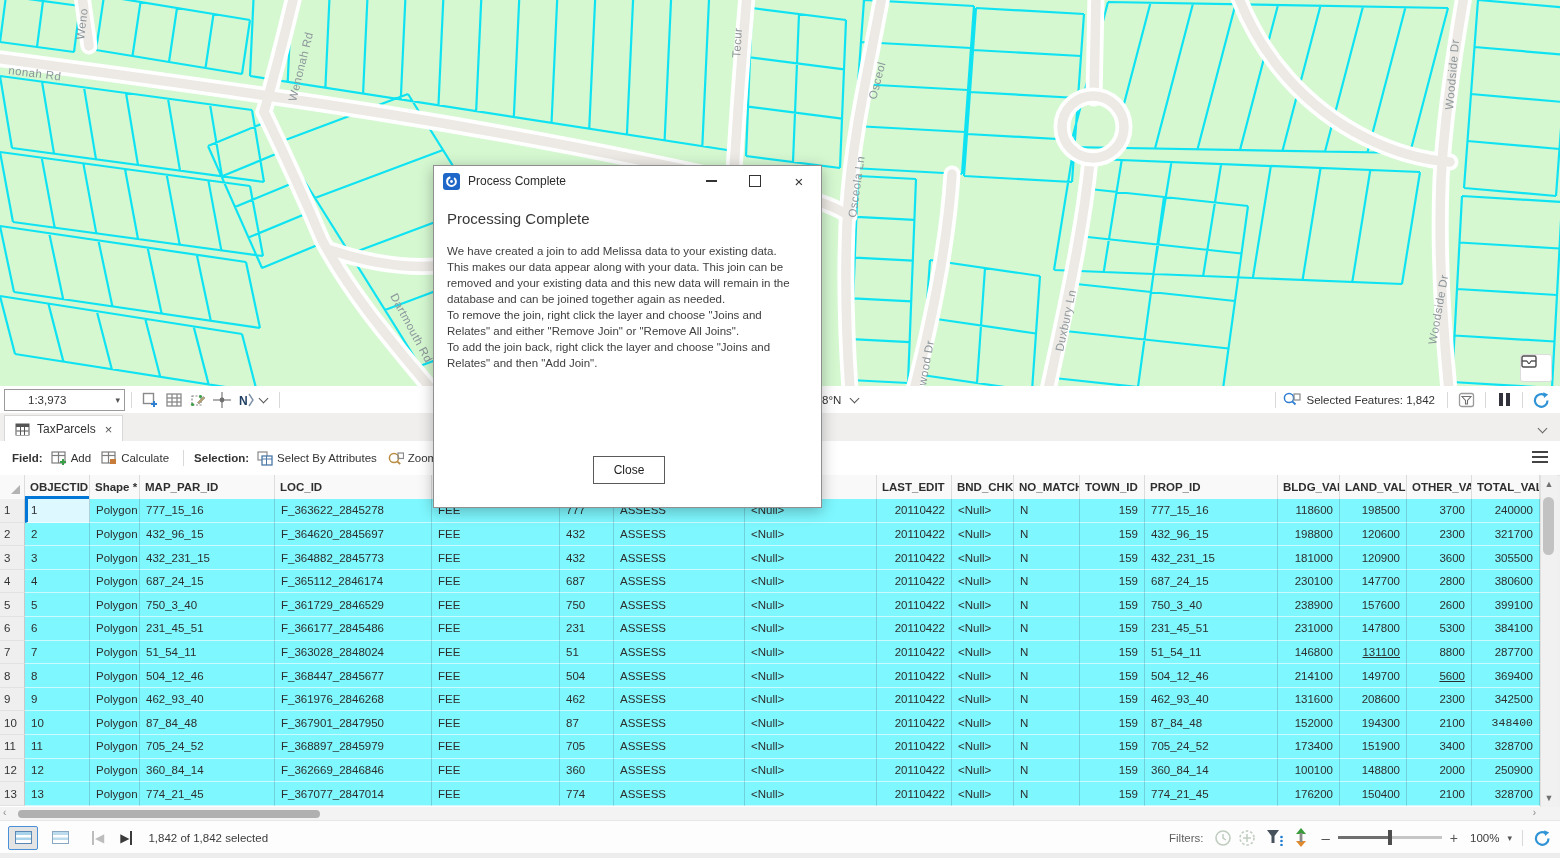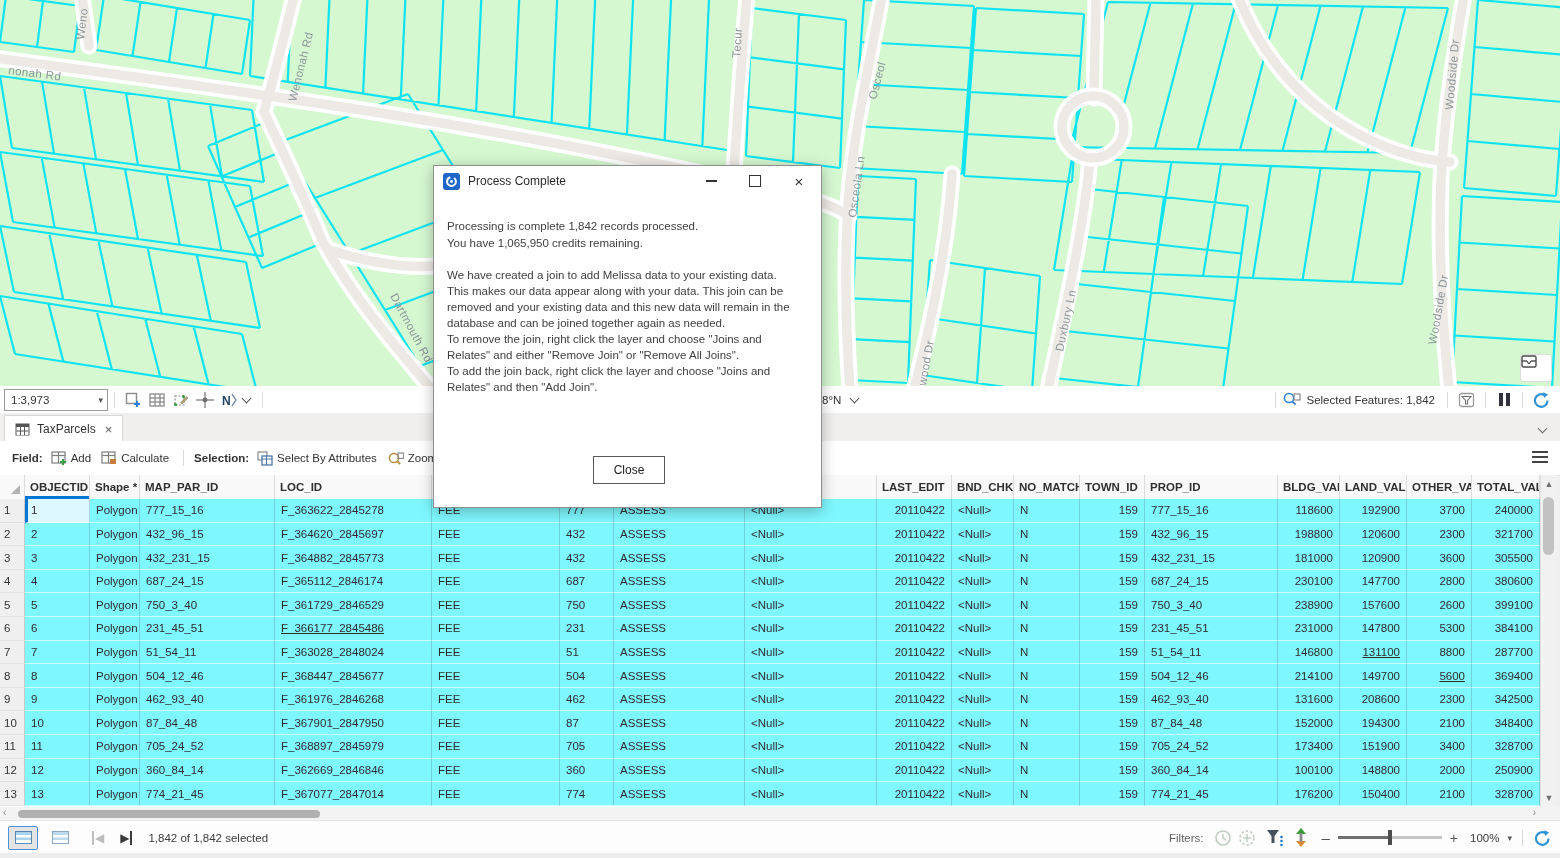--- a/index.html
+++ b/index.html
@@ -9,21 +9,21 @@
   
   #map{position:absolute;left:0;top:0;width:1560px;height:386px;background:#d5f8d1;overflow:hidden;}
   #map svg{position:absolute;left:0;top:0;}
   .road-label{fill:#8d969b;font-size:11.5px;letter-spacing:.4px;}
   #map-corner-btn{position:absolute;right:8px;bottom:4px;width:30px;height:26px;background:#fff;
        border:1px solid #dcdcdc;border-radius:3px;display:flex;align-items:center;justify-content:center;}
   
   #map-bar{position:absolute;left:0;top:386px;width:1560px;height:27px;background:#fff;
        border-bottom:1px solid #e2e2e2;display:flex;align-items:center;font-size:11.5px;color:#323232;}
   #scale-box{width:92px;height:20px;border:1px solid #9a9a9a;background:#fff;margin-left:4px;
-       display:flex;align-items:center;justify-content:space-between;padding:0 4px 0 6px;}
+       display:flex;align-items:center;justify-content:space-between;padding:0 4px 0 23px;}
   .vsep{width:1px;height:16px;background:#d9d9d9;margin:0 6px;}
   .mb-icon{width:18px;height:18px;margin:0 3px;display:flex;align-items:center;justify-content:center;}
   .chev{width:6px;height:6px;border-right:1.5px solid #555;border-bottom:1.5px solid #555;
        transform:rotate(45deg);margin:0 6px 3px 2px;}
   #coord{position:absolute;left:822px;top:0;height:27px;display:flex;align-items:center;font-size:11.5px;color:#333;}
   #map-bar-right{position:absolute;right:6px;top:0;height:27px;display:flex;align-items:center;}
   .pausebar{width:4px;height:13px;background:#32323c;margin:0 1.5px;}
   
   #tab-bar{position:absolute;left:0;top:413px;width:1560px;height:28px;background:#f0efee;
        border-bottom:1px solid #e5e5e5;}
@@ -321,21 +321,21 @@
         <div class="tcell" style="width: 128px;">FEE</div>
         <div class="tcell" style="width: 54px;">777</div>
         <div class="tcell" style="width: 131px;">ASSESS</div>
         <div class="tcell" style="width: 132px;">&lt;Null&gt;</div>
         <div class="tcell r" style="width: 75px;">20110422</div>
         <div class="tcell" style="width: 62px;">&lt;Null&gt;</div>
         <div class="tcell" style="width: 66px;">N</div>
         <div class="tcell r" style="width: 65px;">159</div>
         <div class="tcell" style="width: 133px;">777_15_16</div>
         <div class="tcell r" style="width: 62px;">118600</div>
-        <div class="tcell r" style="width: 67px;">192900</div>
+        <div class="tcell r" style="width: 67px;">198500</div>
         <div class="tcell r" style="width: 65px;">3700</div>
         <div class="tcell r" style="width: 68px;">240000</div>
       </div>
       <div class="trow">
         <div class="tcell num" style="width: 25px;">2</div>
         <div class="tcell" style="width: 65px;">2</div>
         <div class="tcell" style="width: 50px;">Polygon</div>
         <div class="tcell" style="width: 135px;">432_96_15</div>
         <div class="tcell" style="width: 157px;">F_364620_2845697</div>
         <div class="tcell" style="width: 128px;">FEE</div>
@@ -410,21 +410,21 @@
         <div class="tcell r" style="width: 62px;">238900</div>
         <div class="tcell r" style="width: 67px;">157600</div>
         <div class="tcell r" style="width: 65px;">2600</div>
         <div class="tcell r" style="width: 68px;">399100</div>
       </div>
       <div class="trow">
         <div class="tcell num" style="width: 25px;">6</div>
         <div class="tcell" style="width: 65px;">6</div>
         <div class="tcell" style="width: 50px;">Polygon</div>
         <div class="tcell" style="width: 135px;">231_45_51</div>
-        <div class="tcell" style="width: 157px; text-decoration: underline;">F_366177_2845486</div>
+        <div class="tcell" style="width: 157px;">F_366177_2845486</div>
         <div class="tcell" style="width: 128px;">FEE</div>
         <div class="tcell" style="width: 54px;">231</div>
         <div class="tcell" style="width: 131px;">ASSESS</div>
         <div class="tcell" style="width: 132px;">&lt;Null&gt;</div>
         <div class="tcell r" style="width: 75px;">20110422</div>
         <div class="tcell" style="width: 62px;">&lt;Null&gt;</div>
         <div class="tcell" style="width: 66px;">N</div>
         <div class="tcell r" style="width: 65px;">159</div>
         <div class="tcell" style="width: 133px;">231_45_51</div>
         <div class="tcell r" style="width: 62px;">231000</div>
@@ -503,21 +503,21 @@
         <div class="tcell" style="width: 131px;">ASSESS</div>
         <div class="tcell" style="width: 132px;">&lt;Null&gt;</div>
         <div class="tcell r" style="width: 75px;">20110422</div>
         <div class="tcell" style="width: 62px;">&lt;Null&gt;</div>
         <div class="tcell" style="width: 66px;">N</div>
         <div class="tcell r" style="width: 65px;">159</div>
         <div class="tcell" style="width: 133px;">87_84_48</div>
         <div class="tcell r" style="width: 62px;">152000</div>
         <div class="tcell r" style="width: 67px;">194300</div>
         <div class="tcell r" style="width: 65px;">2100</div>
-        <div class="tcell r" style="width: 68px;">348400</div>
+        <div class="tcell r" style="width: 68px; font-family: Liberation Mono, monospace;">348400</div>
       </div>
       <div class="trow">
         <div class="tcell num" style="width: 25px;">11</div>
         <div class="tcell" style="width: 65px;">11</div>
         <div class="tcell" style="width: 50px;">Polygon</div>
         <div class="tcell" style="width: 135px;">705_24_52</div>
         <div class="tcell" style="width: 157px;">F_368897_2845979</div>
         <div class="tcell" style="width: 128px;">FEE</div>
         <div class="tcell" style="width: 54px;">705</div>
         <div class="tcell" style="width: 131px;">ASSESS</div>
@@ -660,22 +660,21 @@
             <div class="min-glyph"></div>
           </div>
         <div class="dlg-btn">
             <div class="max-glyph"></div>
           </div>
         <div class="dlg-btn">
             <span class="x-glyph">×</span>
           </div>
       </div>
     </div>
-    <div id="dlg-summary">Processing is complete 1,842 records processed.
-You have 1,065,950 credits remaining.</div>
+    <div id="dlg-heading">Processing Complete</div>
     <div id="dlg-body">We have created a join to add Melissa data to your existing data.
 This makes our data appear along with your data. This join can be
 removed and your existing data and this new data will remain in the
 database and can be joined together again as needed.
 To remove the join, right click the layer and choose "Joins and
 Relates" and either "Remove Join" or "Remove All Joins".
 To add the join back, right click the layer and choose "Joins and
 Relates" and then "Add Join".</div>
     <div id="dlg-close">Close</div>
   </div>

